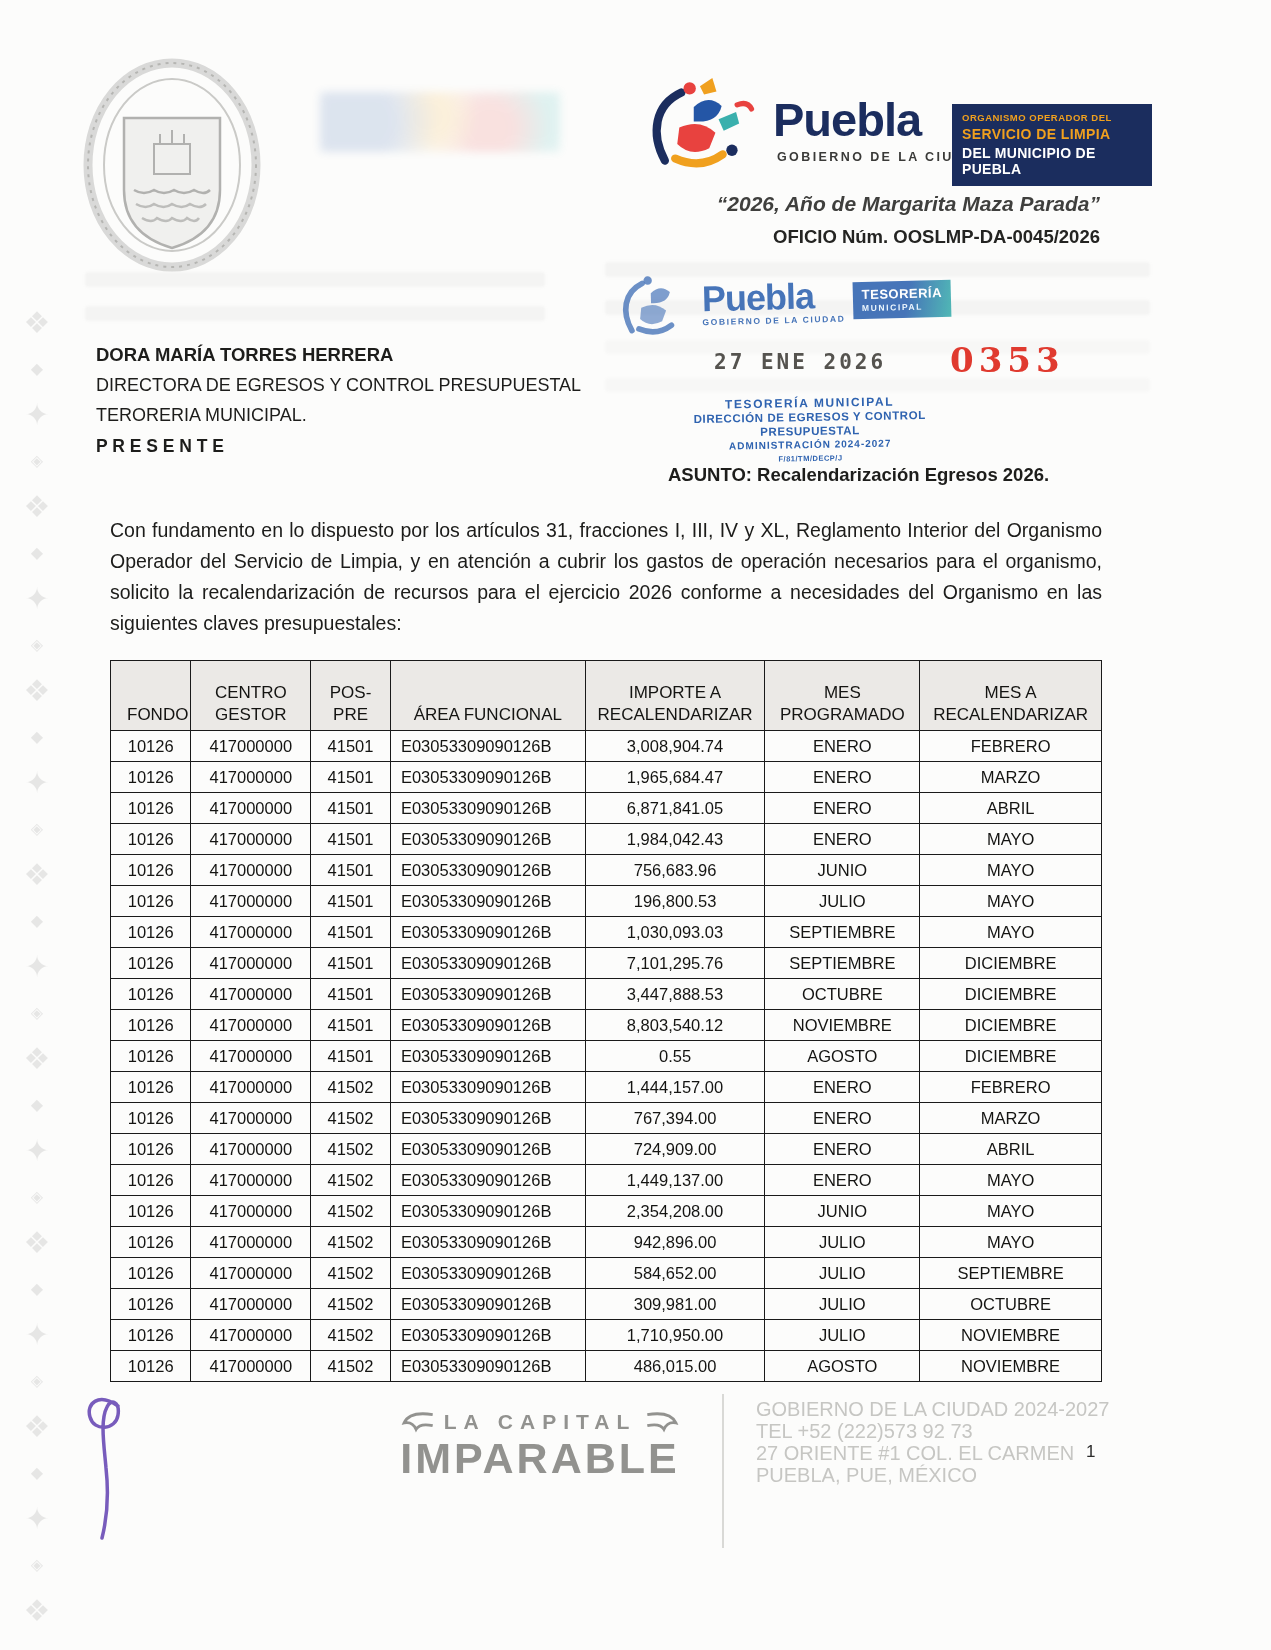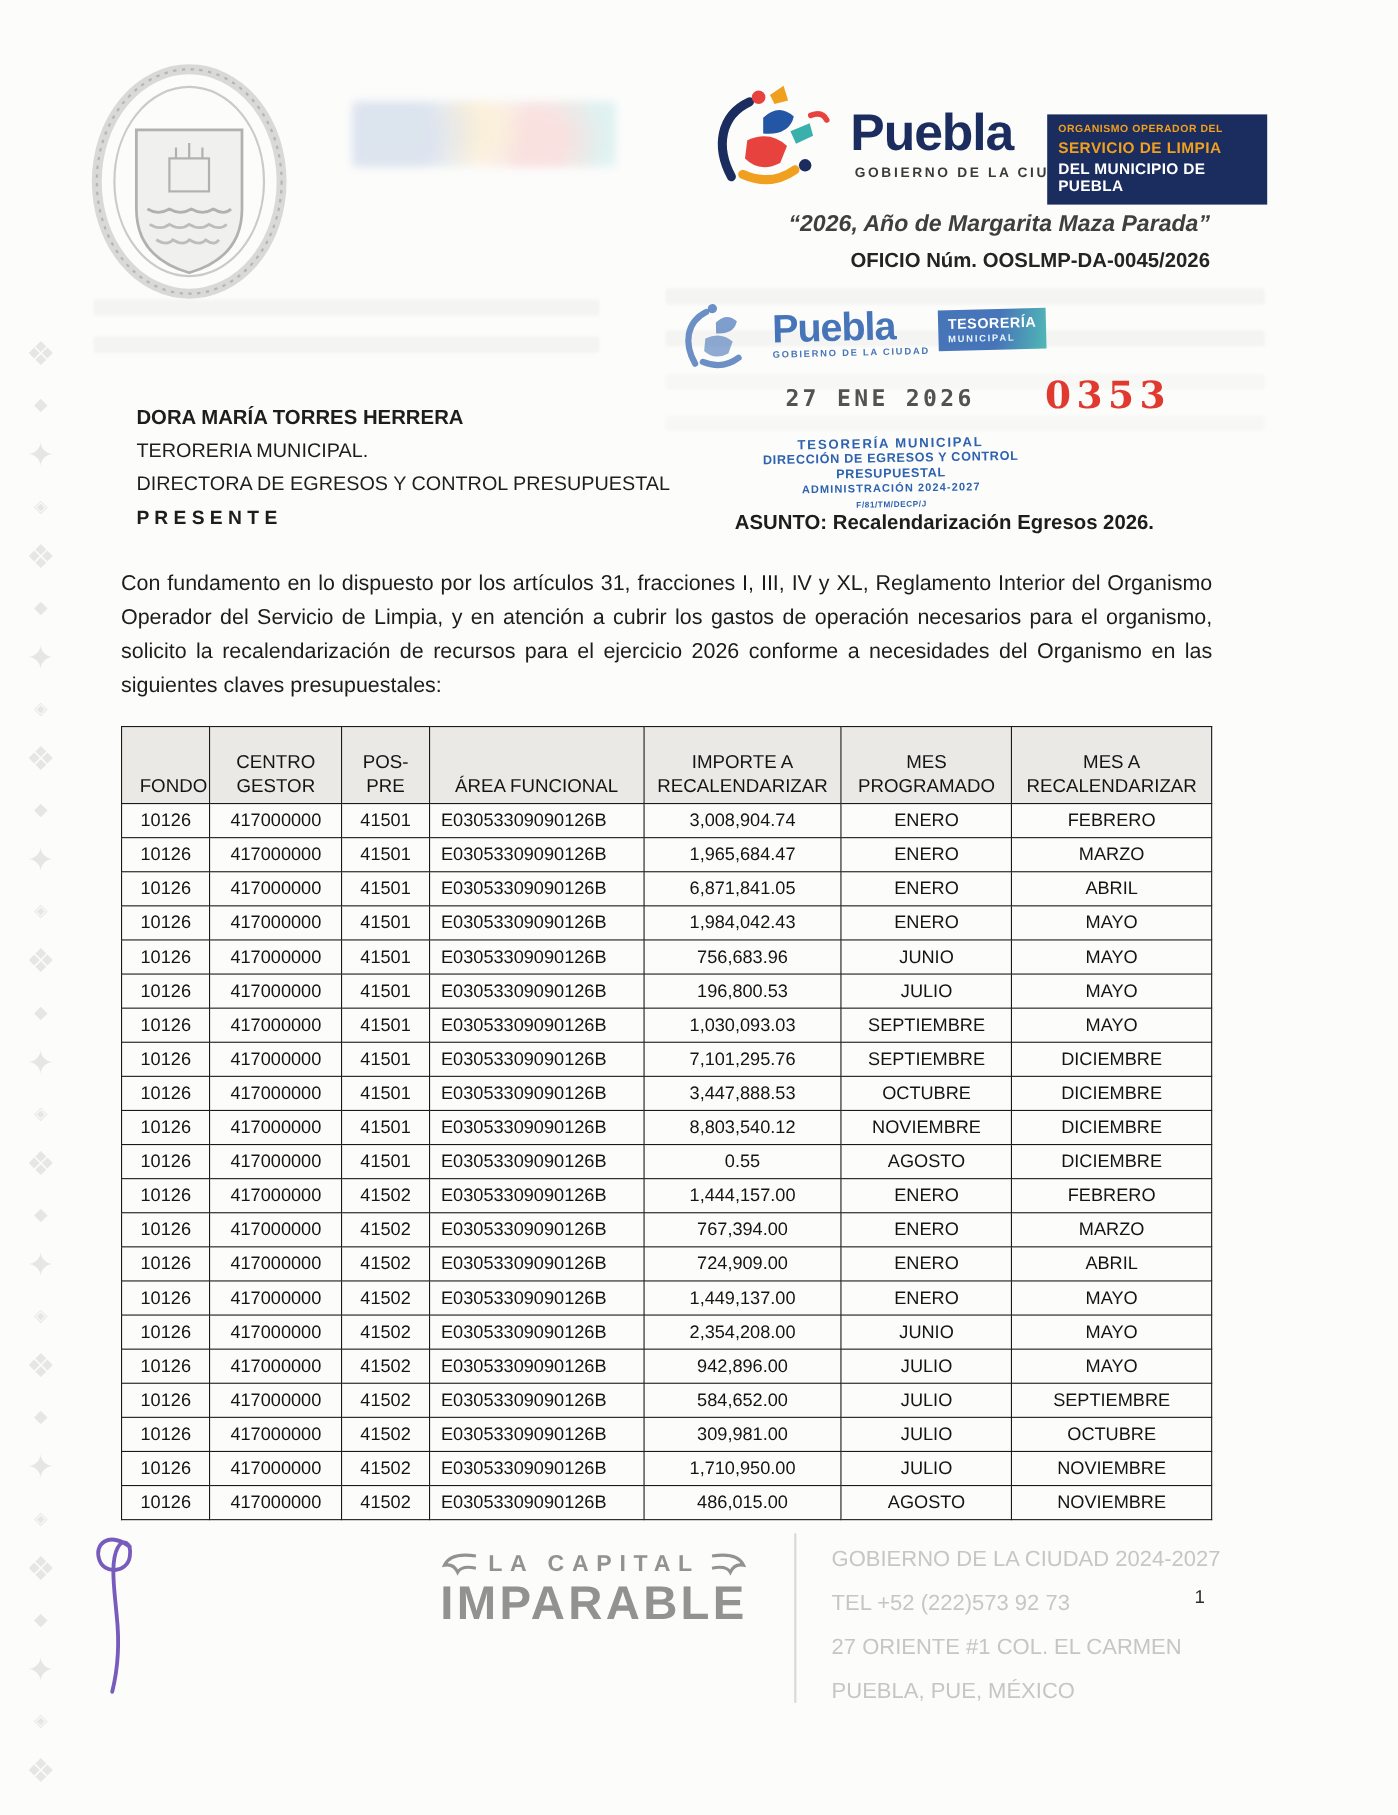--- a/index.html
+++ b/index.html
@@ -92,21 +92,21 @@
     transform:rotate(-1deg);
   }
   .stamp-block .l1{ font-size:12px;  font-weight:700; letter-spacing:1.6px; }
   .stamp-block .l2{ font-size:11.5px;font-weight:600; letter-spacing:.6px; }
   .stamp-block .l3{ font-size:11.5px;font-weight:600; letter-spacing:.6px; }
   .stamp-block .l4{ font-size:10px;  font-weight:600; letter-spacing:1px; }
   .stamp-block .l5{ font-size:7.5px; font-weight:600; letter-spacing:.5px; }
   .stamp-block div{ line-height:14px; }
 
   
-  .recipient{ left:124px; top:344px;margin-top:24px; }
+  .recipient{ left:96px; top:344px; }
   .recipient .name{ font-size:18.5px; font-weight:700; }
   .recipient .line{ font-size:18px; margin-top:9px; }
   .recipient .present{ font-size:17.5px; font-weight:600; margin-top:10px; }
 
   .subject{ left:668px; top:464px; font-size:18.5px; font-weight:700; }
 
   
   .body-par{
     left:110px; top:515px; width:992px;
     font-size:19.5px; line-height:31px; text-align:justify; color:#1c1c1a;
@@ -134,21 +134,21 @@
   
   .footer-logo{ left:380px; top:1410px; width:320px; text-align:center; color:#92928f; }
   .footer-logo .row1{ display:flex; align-items:center; justify-content:center; gap:8px; }
   .footer-logo .cap{ font-size:21px; font-weight:800; letter-spacing:7px; }
   .footer-logo .imp{ font-size:43px; font-weight:800; letter-spacing:3px; margin-top:0px; }
   .flourish{ width:38px; height:24px; }
   .flourish.right{ transform:scaleX(-1); }
 
   .footer-divider{ left:722px; top:1394px; width:2px; height:154px; background:#d9d9d6; }
   .footer-address{
-    left:756px; top:1398px; font-size:20px; line-height:40px;
+    left:756px; top:1398px; font-size:20px; line-height:22px;
     color:#c6c6c3; font-weight:500;
   }
   .page-number{ left:1086px; top:1442px; font-size:17px; color:#2b2b2b; }
 
   .signature{ left:76px; top:1390px; width:78px; height:165px; }
 </style>
 </head>
 <body>
 
 <div class="abs ghost-logo"></div>
@@ -248,22 +248,22 @@
 <div class="abs stamp-block">
   <div class="l1">TESORERÍA MUNICIPAL</div>
   <div class="l2">DIRECCIÓN DE EGRESOS Y CONTROL</div>
   <div class="l3">PRESUPUESTAL</div>
   <div class="l4">ADMINISTRACIÓN 2024-2027</div>
   <div class="l5">F/81/TM/DECP/J</div>
 </div>
 
 <div class="abs recipient">
   <div class="name">DORA MARÍA TORRES HERRERA</div>
+  <div class="line">DIRECTORA DE EGRESOS Y CONTROL PRESUPUESTAL</div>
   <div class="line">TERORERIA MUNICIPAL.</div>
-  <div class="line">DIRECTORA DE EGRESOS Y CONTROL PRESUPUESTAL</div>
   <div class="present">P R E S E N T E</div>
 </div>
 
 <div class="abs subject">ASUNTO: Recalendarización Egresos  2026.</div>
 
 <div class="abs body-par">Con fundamento en lo dispuesto por los artículos 31, fracciones I, III, IV y XL, Reglamento Interior del Organismo Operador del Servicio de Limpia, y en atención a cubrir los gastos de operación necesarios para el organismo, solicito la recalendarización de recursos para el ejercicio 2026 conforme a necesidades del Organismo en las siguientes claves presupuestales:</div>
 
 <table class="abs doc-table">
   <colgroup>
     <col class="w0">

